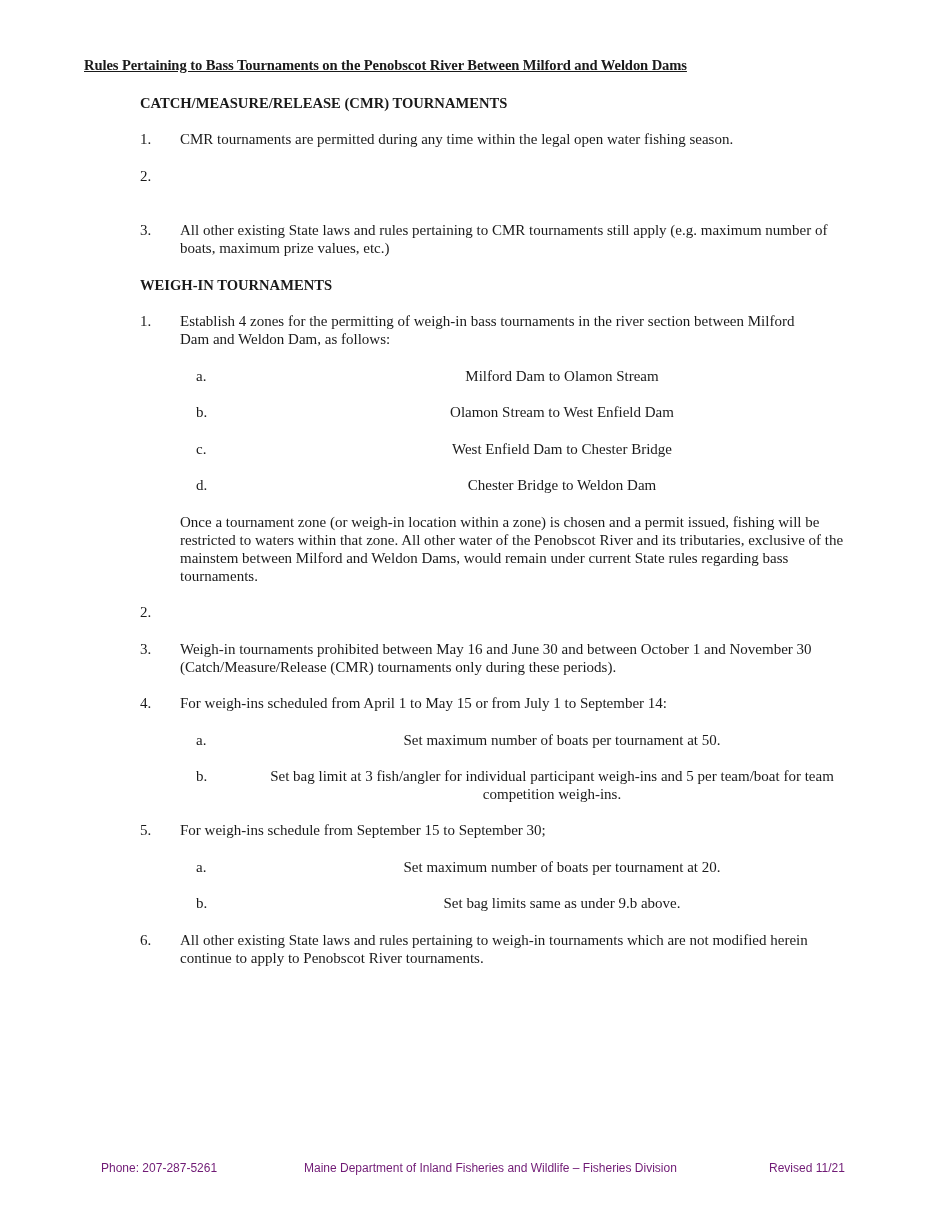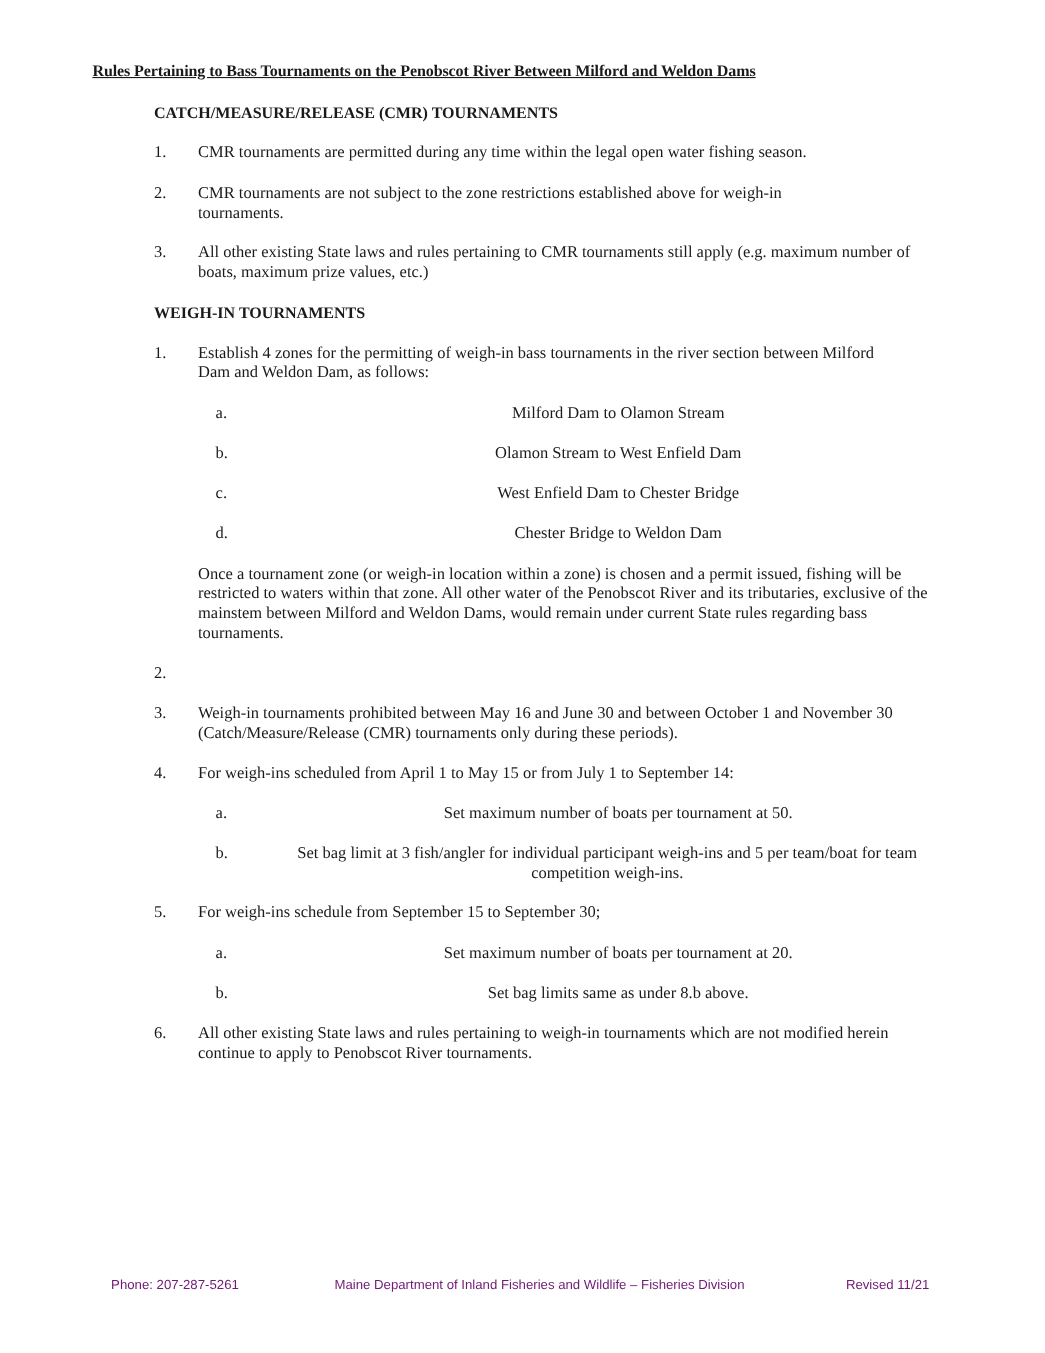--- a/index.html
+++ b/index.html
@@ -19,21 +19,20 @@
 
 <div class="page">
   <div class="abs heading" style="top:94px">CATCH/MEASURE/RELEASE (CMR) TOURNAMENTS</div>
 
   <div class="abs title">Rules Pertaining to Bass Tournaments on the Penobscot River Between Milford and Weldon Dams</div>
 
   <div class="abs num" style="top:130px">1.</div>
   <div class="abs text" style="top:130px">CMR tournaments are permitted during any time within the legal open water fishing season.</div>
 
   <div class="abs num" style="top:167px">2.</div>
-  <div class="abs text" style="top:167px; width:600px">CMR tournaments are not subject to the zone restrictions established above for weigh-in tournaments.</div>
 
   <div class="abs num" style="top:221px">3.</div>
   <div class="abs text" style="top:221px; width:650px">All other existing State laws and rules pertaining to CMR tournaments still apply (e.g. maximum number of boats, maximum prize values, etc.)</div>
 
   <div class="abs heading" style="top:276px">WEIGH-IN TOURNAMENTS</div>
 
   <div class="abs num" style="top:312px">1.</div>
   <div class="abs text" style="top:312px; width:640px">Establish 4 zones for the permitting of weigh-in bass tournaments in the river section between Milford Dam and Weldon Dam, as follows:</div>
 
   <div class="abs sub" style="top:367px">a.</div>
@@ -64,21 +63,21 @@
   <div class="abs sub" style="top:767px">b.</div>
   <div class="abs subtext" style="top:767px; width:600px">Set bag limit at 3 fish/angler for individual participant weigh-ins and 5 per team/boat for team competition weigh-ins.</div>
 
   <div class="abs num" style="top:821px">5.</div>
   <div class="abs text" style="top:821px">For weigh-ins schedule from September 15 to September 30;</div>
 
   <div class="abs sub" style="top:858px">a.</div>
   <div class="abs subtext" style="top:858px">Set maximum number of boats per tournament at 20.</div>
 
   <div class="abs sub" style="top:894px">b.</div>
-  <div class="abs subtext" style="top:894px">Set bag limits same as under 8.b above.</div>
+  <div class="abs subtext" style="top:894px">Set bag limits same as under 9.b above.</div>
 
   <div class="abs num" style="top:931px">6.</div>
   <div class="abs text" style="top:931px; width:660px">All other existing State laws and rules pertaining to weigh-in tournaments which are not modified herein continue to apply to Penobscot River tournaments.</div>
 
   <div class="abs footer" style="left:101px">Phone: 207-287-5261</div>
   <div class="abs footer" style="left:304px">Maine Department of Inland Fisheries and Wildlife – Fisheries Division</div>
   <div class="abs footer" style="left:769px">Revised 11/21</div>
 </div>
 
 </body></html>

